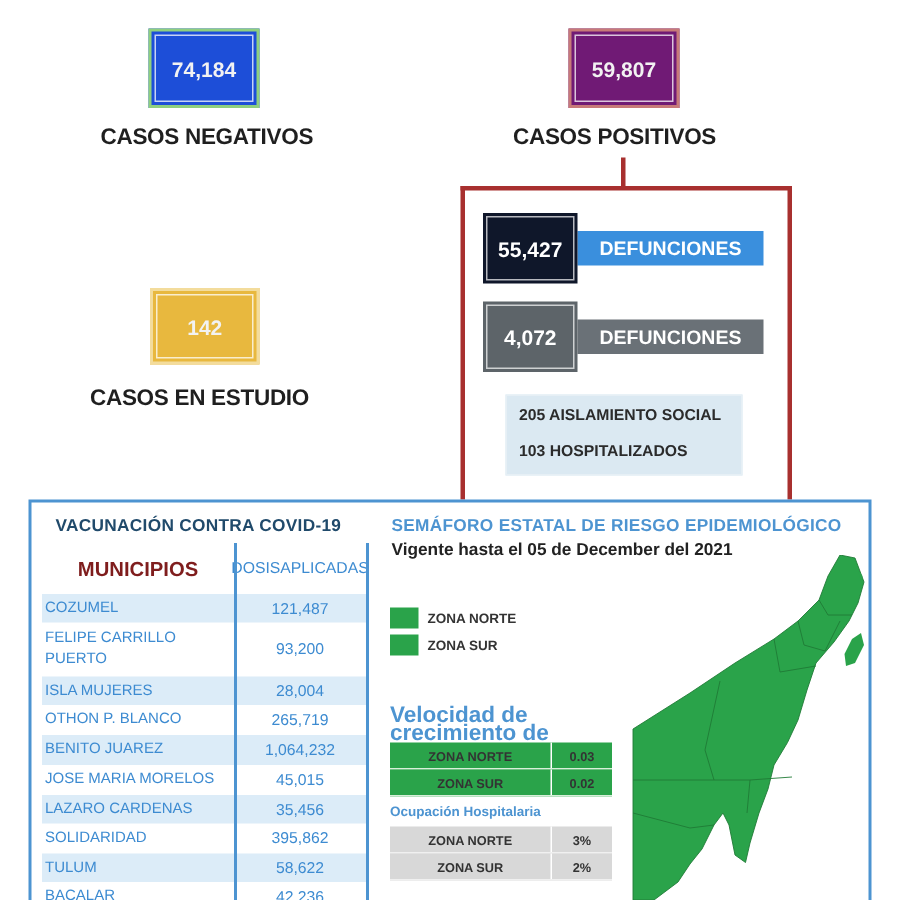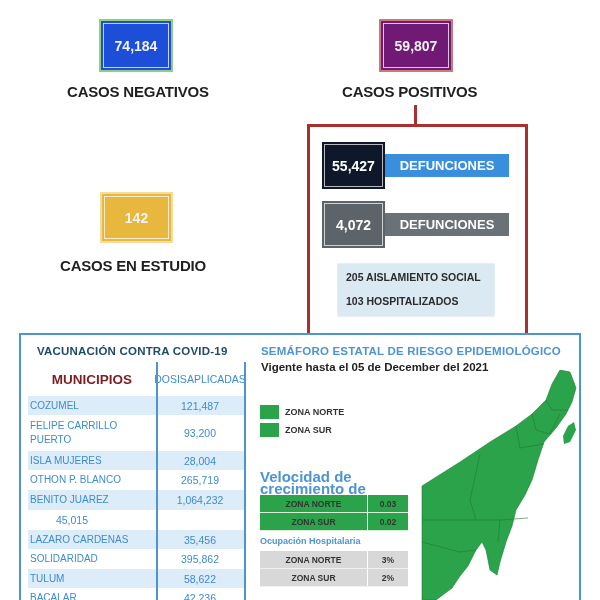--- a/index.html
+++ b/index.html
@@ -153,20 +153,21 @@
   </div>
   <div class="row" style="height:20px">
     <div class="c1">OTHON P. BLANCO</div>
     <div class="c2">265,719</div>
   </div>
   <div class="row alt" style="height:20px">
     <div class="c1">BENITO JUAREZ</div>
     <div class="c2">1,064,232</div>
   </div>
   <div class="row" style="height:20px">
+    <div class="c1">JOSE MARIA MORELOS</div>
     <div class="c2">45,015</div>
   </div>
   <div class="row alt" style="height:19px">
     <div class="c1">LAZARO CARDENAS</div>
     <div class="c2">35,456</div>
   </div>
   <div class="row" style="height:20px">
     <div class="c1">SOLIDARIDAD</div>
     <div class="c2">395,862</div>
   </div>

